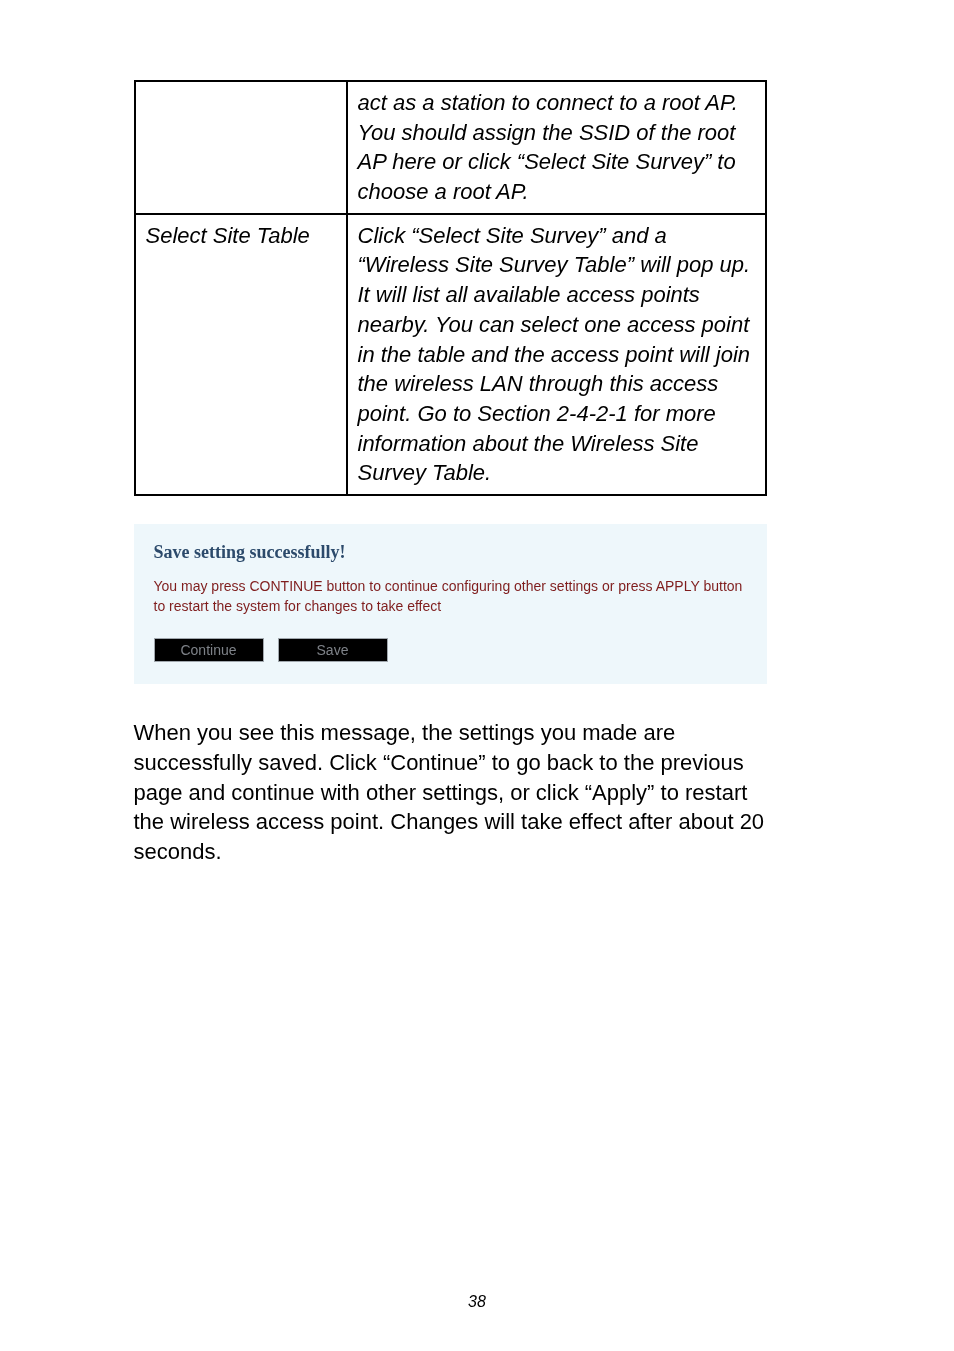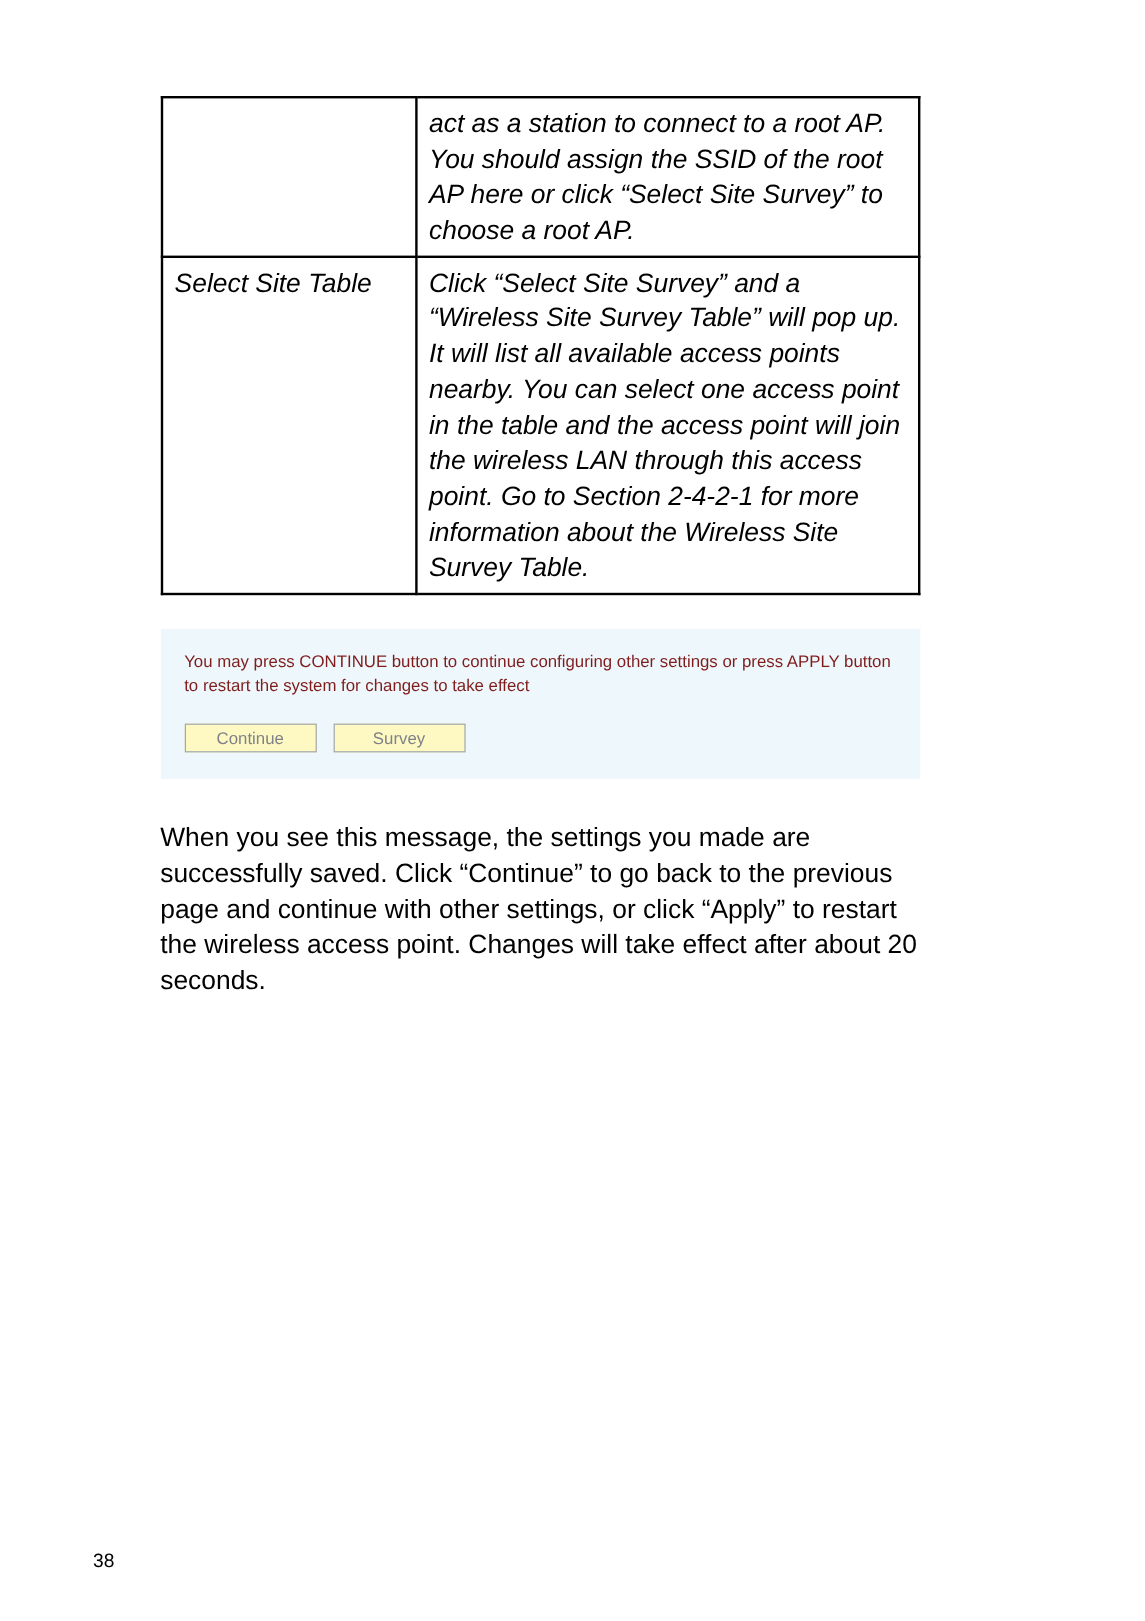--- a/index.html
+++ b/index.html
@@ -55,35 +55,36 @@
     font-size: 14px;
     line-height: 1.4;
     margin-bottom: 22px;
   }
   .btn-row {
     display: flex;
     gap: 14px;
   }
   .ui-btn {
     border: 1px solid #a0a7ad;
-    background: #fef9c3;
+    background: #000000;
     color: #7e8288;
     padding: 3px 0;
     font-size: 14px;
     width: 110px;
     text-align: center;
     box-sizing: border-box;
   }
   .page-number {
     position: absolute;
     bottom: 40px;
     left: 0;
     right: 0;
-    text-align: left;
+    text-align: center;
     font-size: 16px;
+    font-style: italic;
   }
 </style>
 </head>
 <body>
 
 <div class="page">
 
   <table class="info">
     <tbody>
         <tr>
@@ -92,23 +93,24 @@
     </tr>
     <tr>
       <td class="left">Select Site Table</td>
       <td>Click “Select Site Survey” and a “Wireless Site Survey Table” will pop up. It will list all available access points nearby. You can select one access point in the table and the access point will join the wireless LAN through this access point. Go to Section 2-4-2-1 for more information about the Wireless Site Survey Table.</td>
     </tr>
   </tbody>
     </table>
 
 
   <div class="callout">
+    <div class="callout-title">Save setting successfully!</div>
     <div class="callout-body">You may press CONTINUE button to continue configuring other settings or press APPLY button to restart the system for changes to take effect</div>
     <div class="btn-row">
       <button class="ui-btn">Continue</button>
-      <button class="ui-btn">Survey</button>
+      <button class="ui-btn">Save</button>
     </div>
   </div>
 
   <p class="body-text">When you see this message, the settings you made are successfully saved. Click “Continue” to go back to the previous page and continue with other settings, or click “Apply” to restart the wireless access point. Changes will take effect after about 20 seconds.</p>
 
   <div class="page-number">38</div>
 </div>
 
 </body></html>

